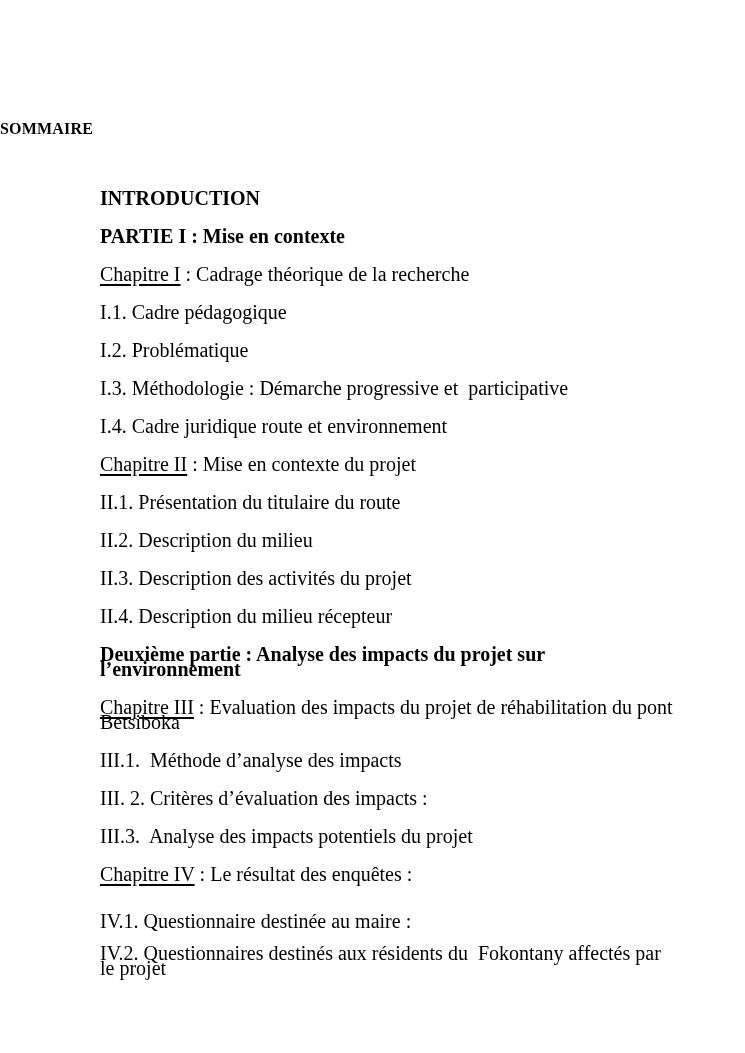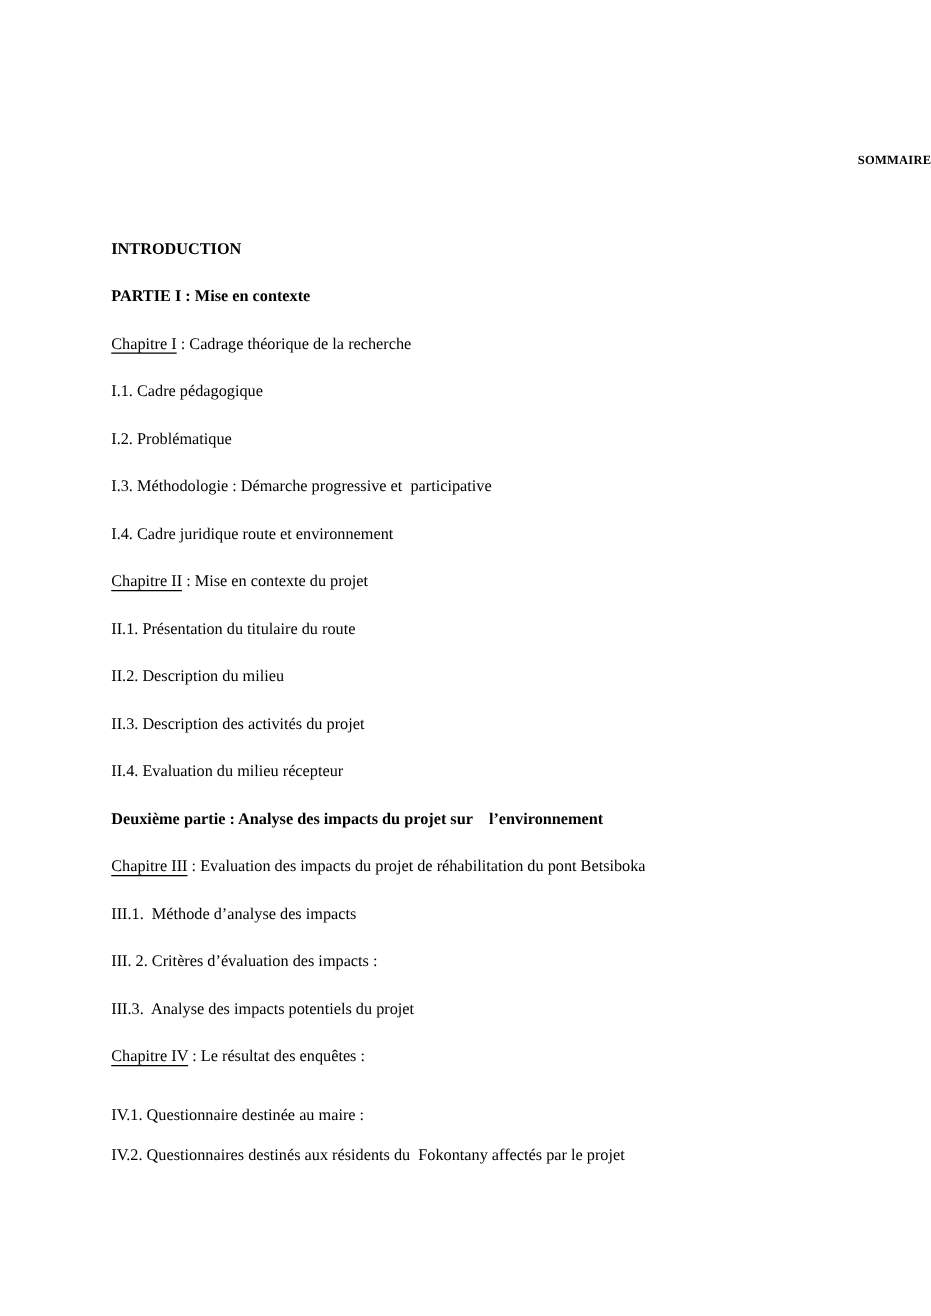--- a/index.html
+++ b/index.html
@@ -14,32 +14,32 @@
     background: #ffffff;
     color: #000000;
     font-family: "Liberation Serif", "DejaVu Serif", serif;
     overflow: hidden;
   }
   .doc-title {
     position: absolute;
     top: 121px;
     left: 0;
     width: 100%;
-    text-align: right;
-    font-size: 10px;
+    text-align: left;
+    font-size: 16px;
     line-height: 15px;
     font-weight: bold;
     letter-spacing: 0.2px;
   }
   .toc {
     position: absolute;
     top: 191px;
-    left: 89px;
+    left: 100px;
     right: 70px;
-    font-size: 13px;
+    font-size: 20px;
   }
   .toc-line {
     line-height: 15px;
     margin-bottom: 23px;
     white-space: pre-wrap;
   }
   .toc-line.bold {
     font-weight: bold;
   }
   .toc-line:nth-last-child(2) {
@@ -75,21 +75,21 @@
       <div class="toc-line bold">PARTIE I : Mise en contexte</div>
       <div class="toc-line chapter"><span class="chapter-label">Chapitre I</span><span> : Cadrage théorique de la recherche</span></div>
       <div class="toc-line plain">I.1. Cadre pédagogique</div>
       <div class="toc-line plain">I.2. Problématique</div>
       <div class="toc-line plain">I.3. Méthodologie : Démarche progressive et  participative</div>
       <div class="toc-line plain">I.4. Cadre juridique route et environnement</div>
       <div class="toc-line chapter"><span class="chapter-label">Chapitre II</span><span> : Mise en contexte du projet</span></div>
       <div class="toc-line plain">II.1. Présentation du titulaire du route</div>
       <div class="toc-line plain">II.2. Description du milieu</div>
       <div class="toc-line plain">II.3. Description des activités du projet</div>
-      <div class="toc-line plain">II.4. Evaluation du milieu récepteur</div>
+      <div class="toc-line plain">II.4. Description du milieu récepteur</div>
       <div class="toc-line bold">Deuxième partie : Analyse des impacts du projet sur    l’environnement</div>
       <div class="toc-line chapter"><span class="chapter-label">Chapitre III</span><span> : Evaluation des impacts du projet de réhabilitation du pont Betsiboka</span></div>
       <div class="toc-line plain">III.1.  Méthode d’analyse des impacts</div>
       <div class="toc-line plain">III. 2. Critères d’évaluation des impacts :</div>
       <div class="toc-line plain">III.3.  Analyse des impacts potentiels du projet</div>
       <div class="toc-line chapter"><span class="chapter-label">Chapitre IV</span><span> : Le résultat des enquêtes :</span></div>
       <div class="toc-line plain">IV.1. Questionnaire destinée au maire :</div>
       <div class="toc-line plain">IV.2. Questionnaires destinés aux résidents du  Fokontany affectés par le projet</div>
     </div>
 

